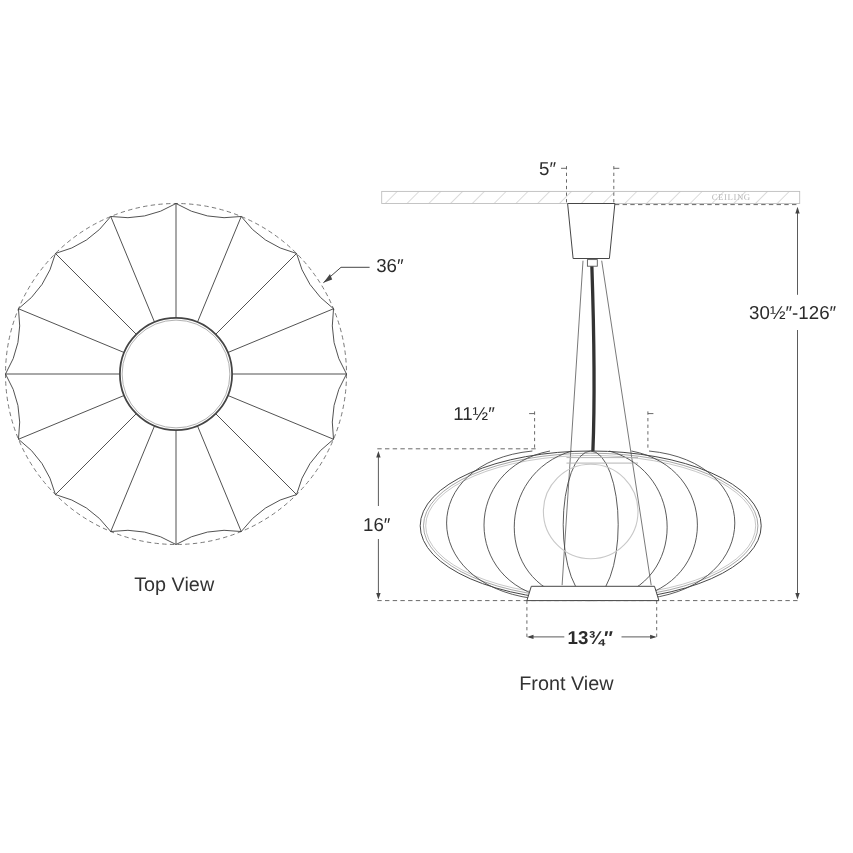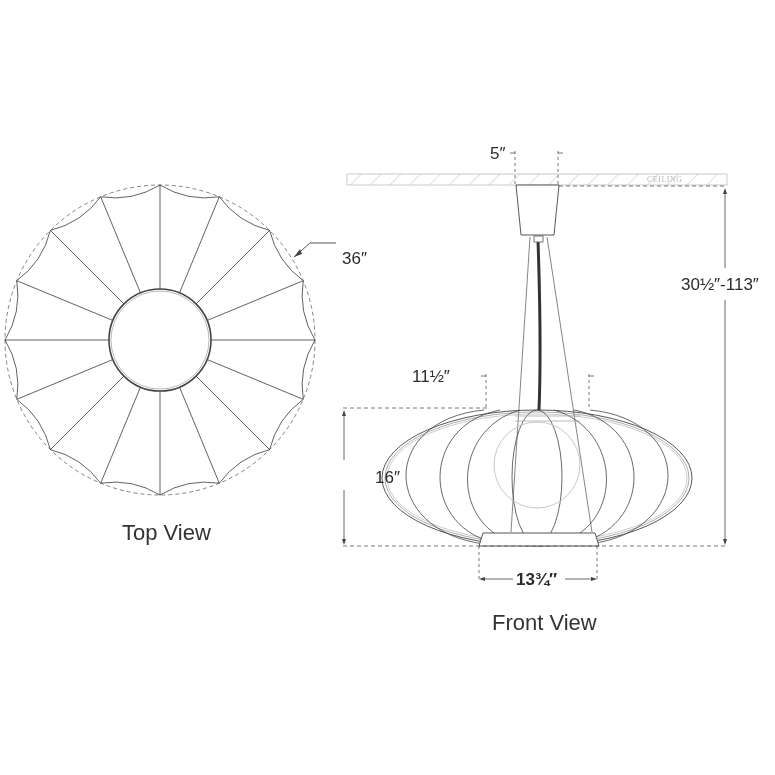--- a/index.html
+++ b/index.html
@@ -1,20 +1,20 @@
 <!DOCTYPE html>
 <html><head>
 <meta charset="utf-8">
 <style>
   html, body { margin: 0; padding: 0; background: #ffffff; }
   body { width: 775px; height: 775px; position: relative; overflow: hidden;
          font-family: "Liberation Sans", "DejaVu Sans", sans-serif; }
   svg { position: absolute; left: 0; top: 0; }
   .lbl { position: absolute; color: #2b2b2b; font-size: 17px; white-space: nowrap; line-height: 1; }
-  .cap { position: absolute; color: #333; font-size: 22px; white-space: nowrap; line-height: 1; }
+  .cap { position: absolute; color: #333; font-size: 18px; white-space: nowrap; line-height: 1; }
   .ceil { position: absolute; color: #b8b8b8; font-size: 8px; letter-spacing: 0.5px; line-height: 1; font-family: Liberation Serif, serif; }
 </style>
 </head>
 <body>
 
 <svg width="775" height="775" viewBox="0 0 775 775">
   <defs>
     <pattern id="hatch" width="14" height="14" patternUnits="userSpaceOnUse" patternTransform="rotate(45)">
       <line x1="0" y1="0" x2="0" y2="14" stroke="#bdbdbd" stroke-width="1"></line>
     </pattern>
@@ -111,19 +111,19 @@
     <line x1="597" y1="546" x2="597" y2="582" stroke="#555" stroke-width="0.8" stroke-dasharray="3,3"></line>
     <line x1="481" y1="579" x2="513" y2="579" stroke="#444" stroke-width="0.8"></line>
     <line x1="565" y1="579" x2="595" y2="579" stroke="#444" stroke-width="0.8"></line>
     <polygon points="479,579 485,577 485,581" fill="#444"></polygon>
     <polygon points="597,579 591,577 591,581" fill="#444"></polygon>
   </g>
 </svg>
 
 <div class="ceil" style="left:647px;top:176px;">CEILING</div>
 <div class="lbl" style="left:490px;top:145px;">5″</div>
-<div class="lbl" style="left:342px;top:250px;text-align:right;">36″</div>
-<div class="lbl" style="left:681px;top:276px;">30½″-113″</div>
+<div class="lbl" style="left:342px;top:233px;text-align:right;">36″</div>
+<div class="lbl" style="left:681px;top:276px;">30½″-126″</div>
 <div class="lbl" style="left:412px;top:368px;">11½″</div>
-<div class="lbl" style="left:330px;top:469px;margin-left:45px;">16″</div>
+<div class="lbl" style="left:330px;top:469px;">16″</div>
 <div class="lbl" style="left:516px;top:571px;font-weight:bold;">13¾″</div>
 <div class="cap" style="left:122px;top:522px;">Top View</div>
-<div class="cap" style="left:492px;top:612px;">Front View</div>
+<div class="cap" style="left:472px;top:612px;">Front View</div>
 
 </body></html>

